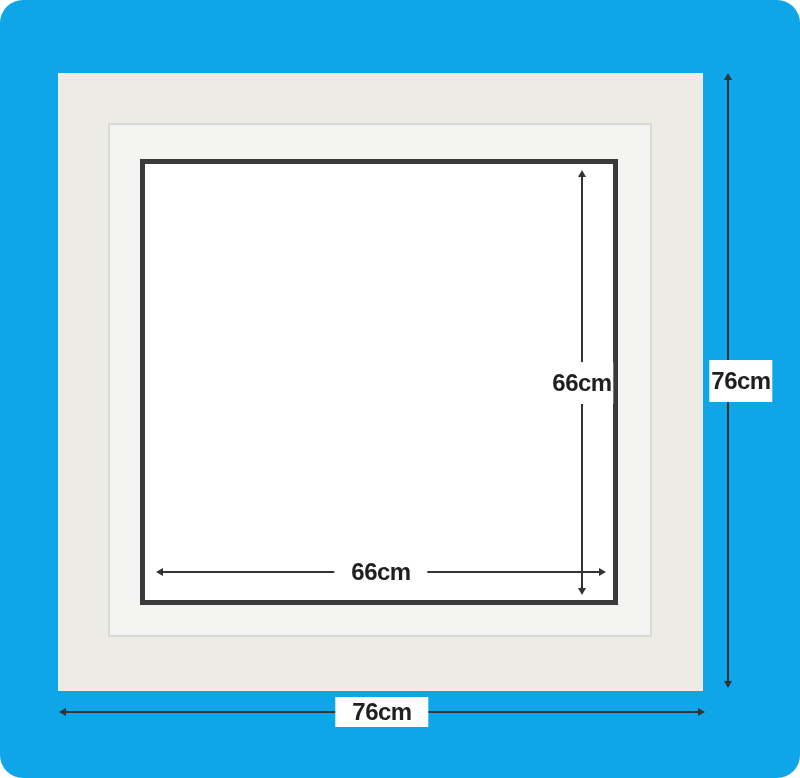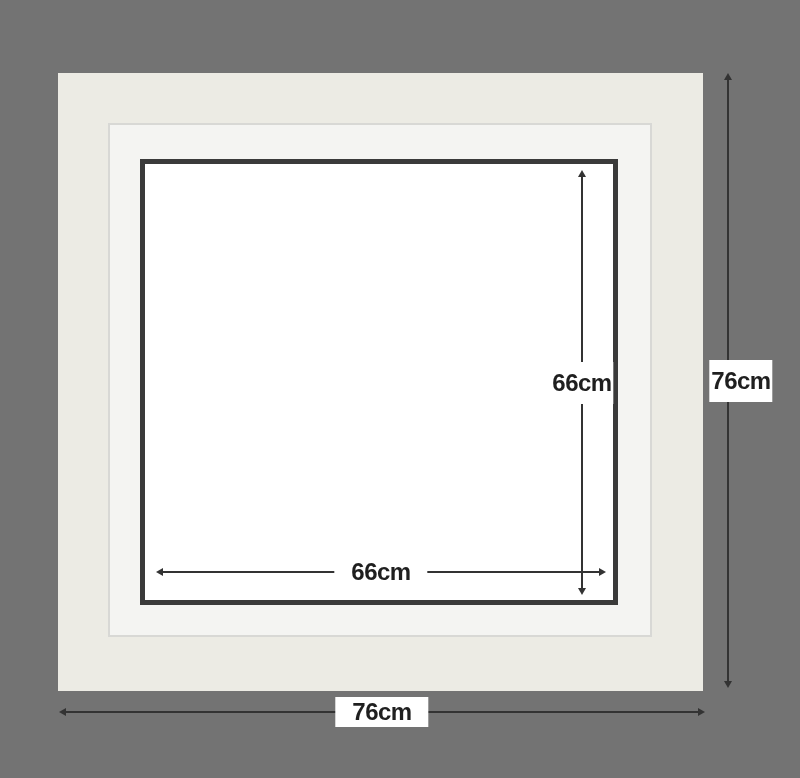--- a/index.html
+++ b/index.html
@@ -3,22 +3,23 @@
 <meta charset="utf-8">
 <style>
   * { margin: 0; padding: 0; box-sizing: border-box; }
   html, body { background: #ffffff; }
   body { font-family: "Liberation Sans", sans-serif; }
 
   .canvas {
     position: relative;
     width: 800px;
     height: 778px;
-    background: #737373;
+    background: #0ea5e9;
     overflow: hidden;
+    border-radius: 23px;
   }
 
   
   .outer-frame {
     position: absolute;
     left: 58px; top: 73px;
     width: 645px; height: 618px;
     background: #ECEBE4;
   }
 

